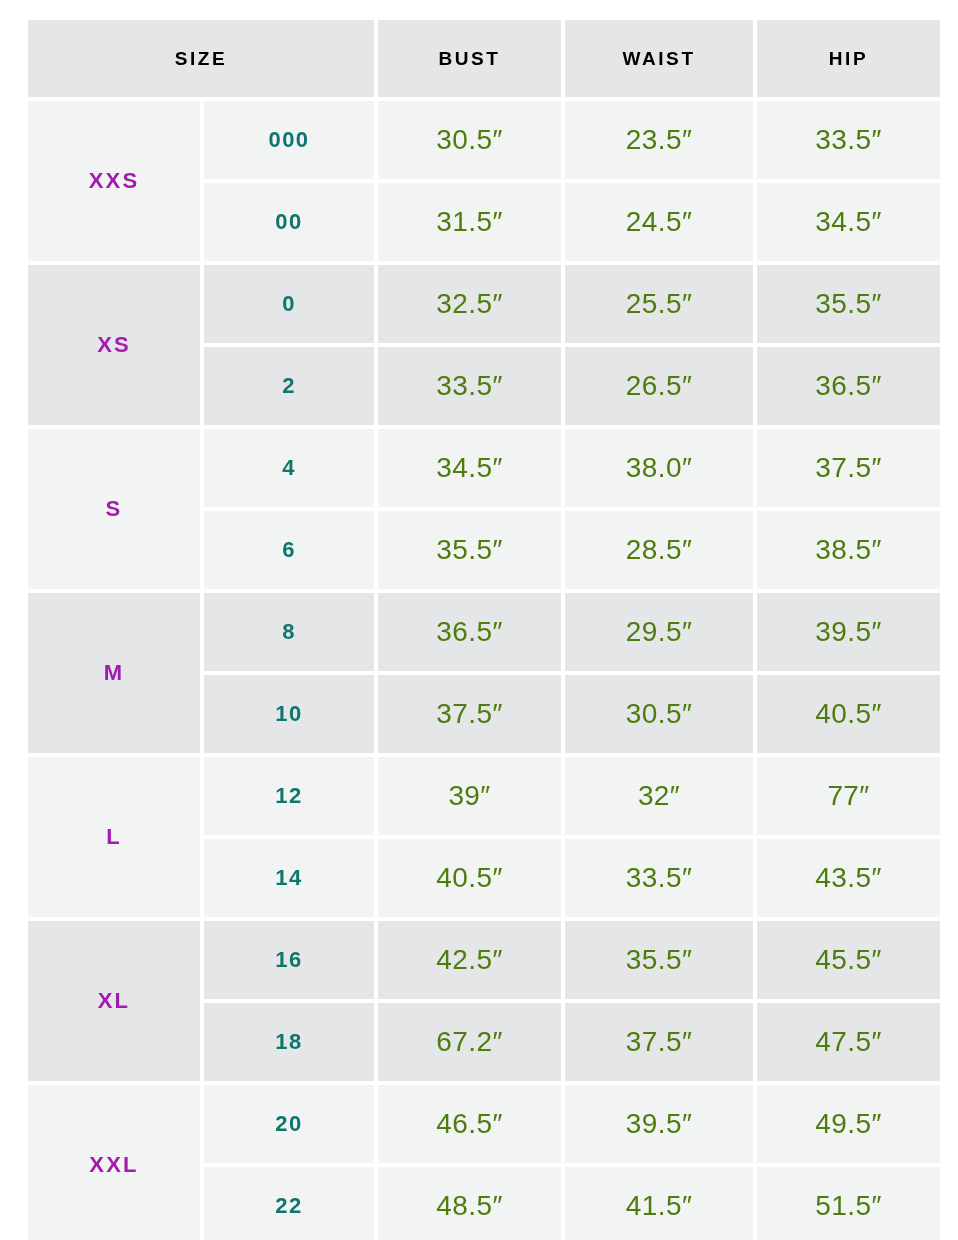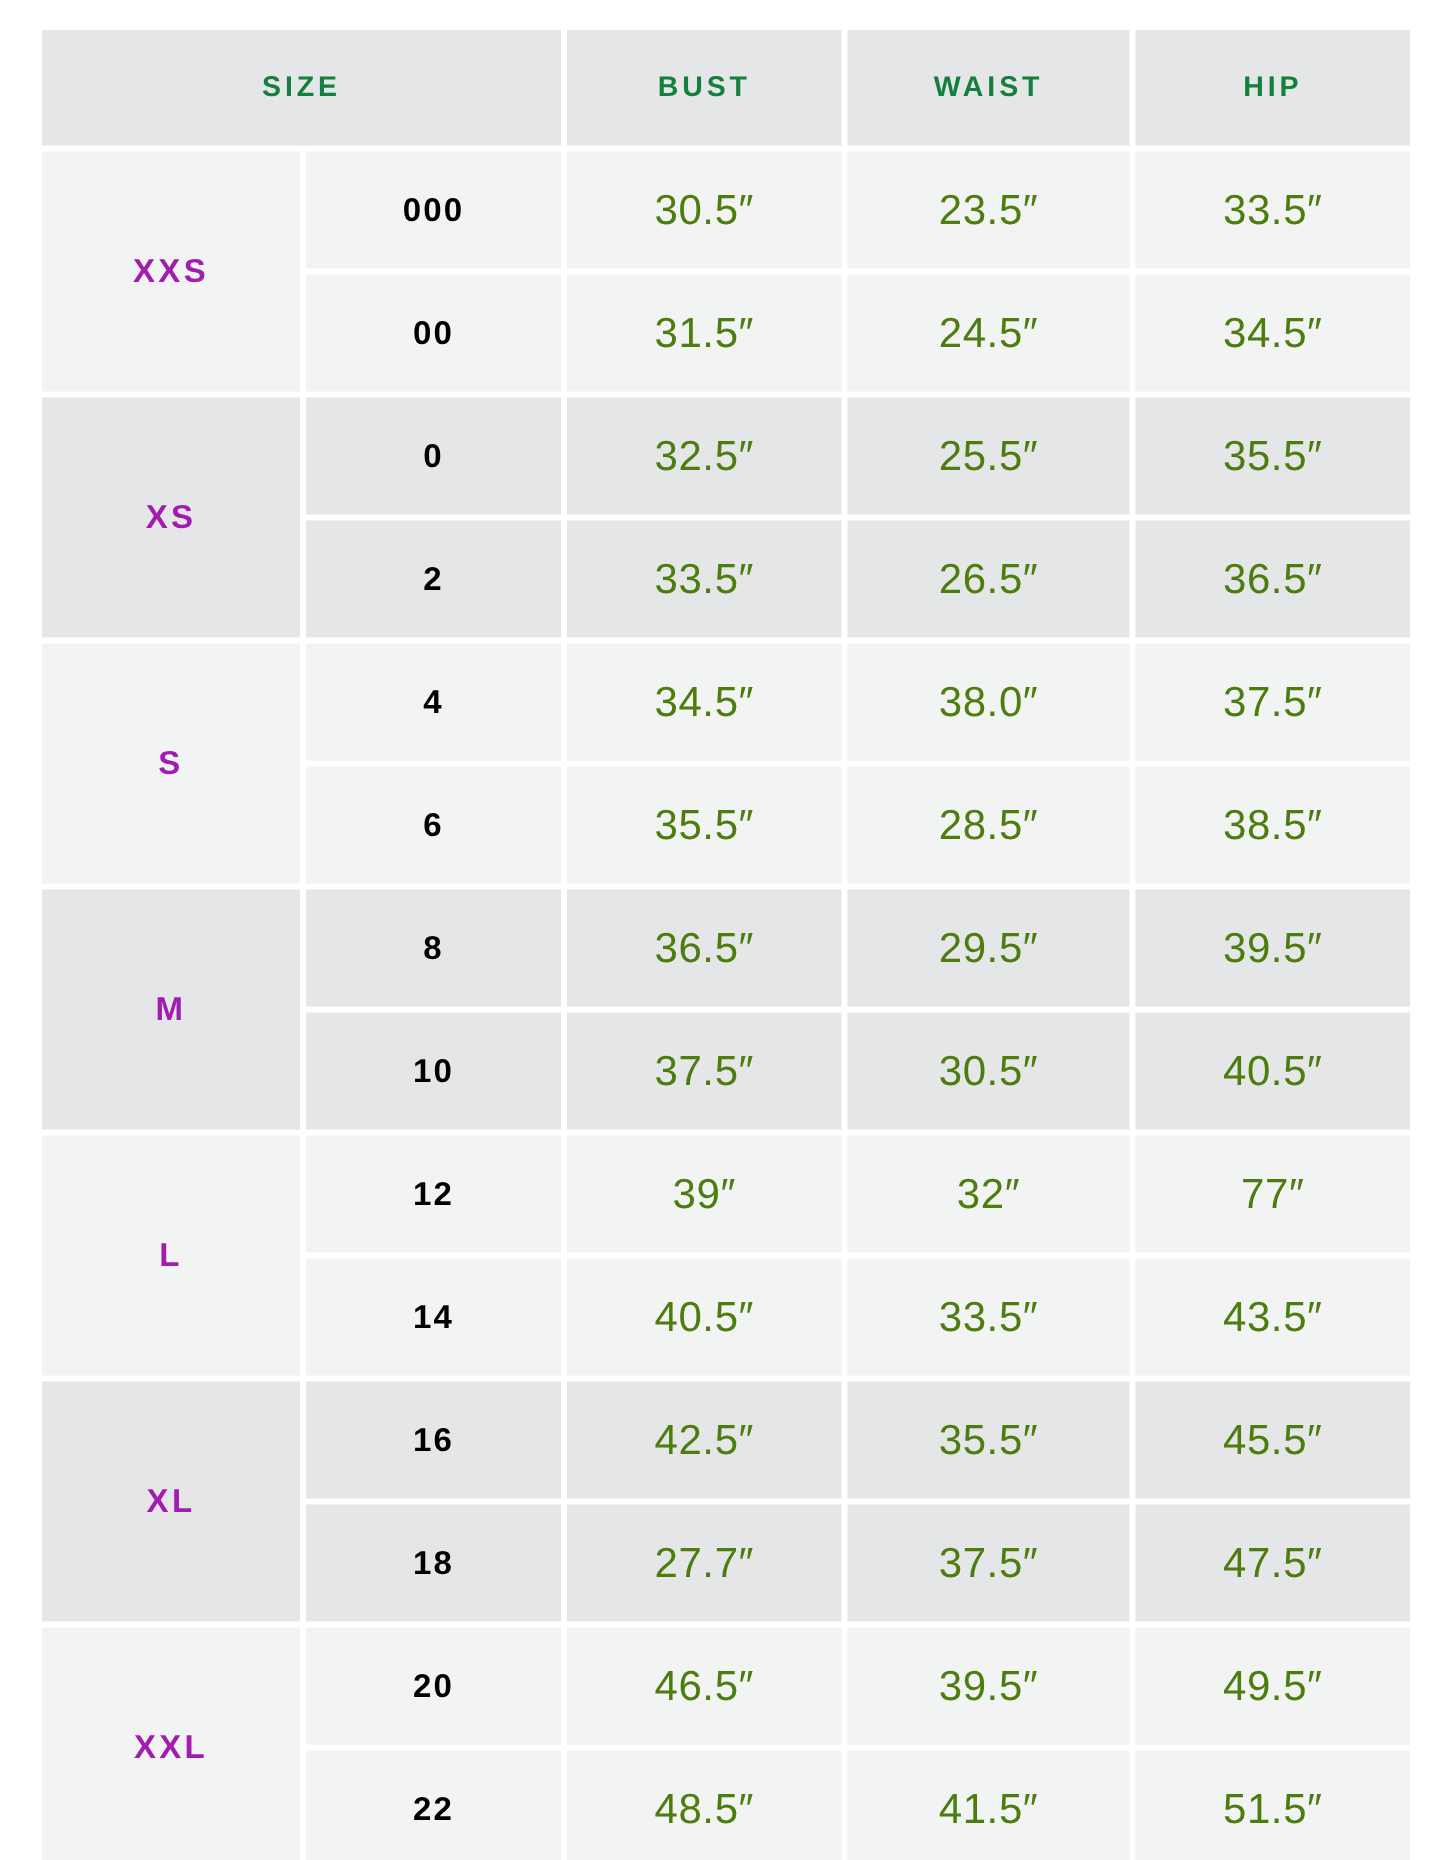--- a/index.html
+++ b/index.html
@@ -42,21 +42,21 @@
   thead th {
     background: #e5e6e8;
     height: 77px;
     padding: 0;
     margin: 0;
     text-align: center;
     vertical-align: middle;
     font-size: 19px;
     font-weight: 700;
     letter-spacing: 2.6px;
-    color: #15803d;
+    color: #000000;
     border: 0;
   }
 
   
   tbody td {
     padding: 0;
     border: 0;
     text-align: center;
     vertical-align: middle;
     color: #45484a;
@@ -69,21 +69,21 @@
     font-size: 22px;
     font-weight: 700;
     letter-spacing: 2.2px;
     color: #a21caf;
   }
 
   td.num-cell {
     font-size: 22px;
     font-weight: 700;
     letter-spacing: 1.4px;
-    color: #000000;
+    color: #0f766e;
     height: 78px;
   }
 
   td.meas-cell {
     font-size: 28px;
     font-weight: 400;
     letter-spacing: 0.4px;
     color: #4d7c0f;
     height: 78px;
   }
@@ -176,21 +176,21 @@
         </tr>
         <tr class="band-dark">
           <td class="letter-cell" rowspan="2">XL</td>
           <td class="num-cell">16</td>
           <td class="meas-cell">42.5″</td>
           <td class="meas-cell">35.5″</td>
           <td class="meas-cell">45.5″</td>
         </tr>
         <tr class="band-dark">
           <td class="num-cell">18</td>
-          <td class="meas-cell">27.7″</td>
+          <td class="meas-cell">67.2″</td>
           <td class="meas-cell">37.5″</td>
           <td class="meas-cell">47.5″</td>
         </tr>
         <tr class="band-light">
           <td class="letter-cell" rowspan="2">XXL</td>
           <td class="num-cell">20</td>
           <td class="meas-cell">46.5″</td>
           <td class="meas-cell">39.5″</td>
           <td class="meas-cell">49.5″</td>
         </tr>

